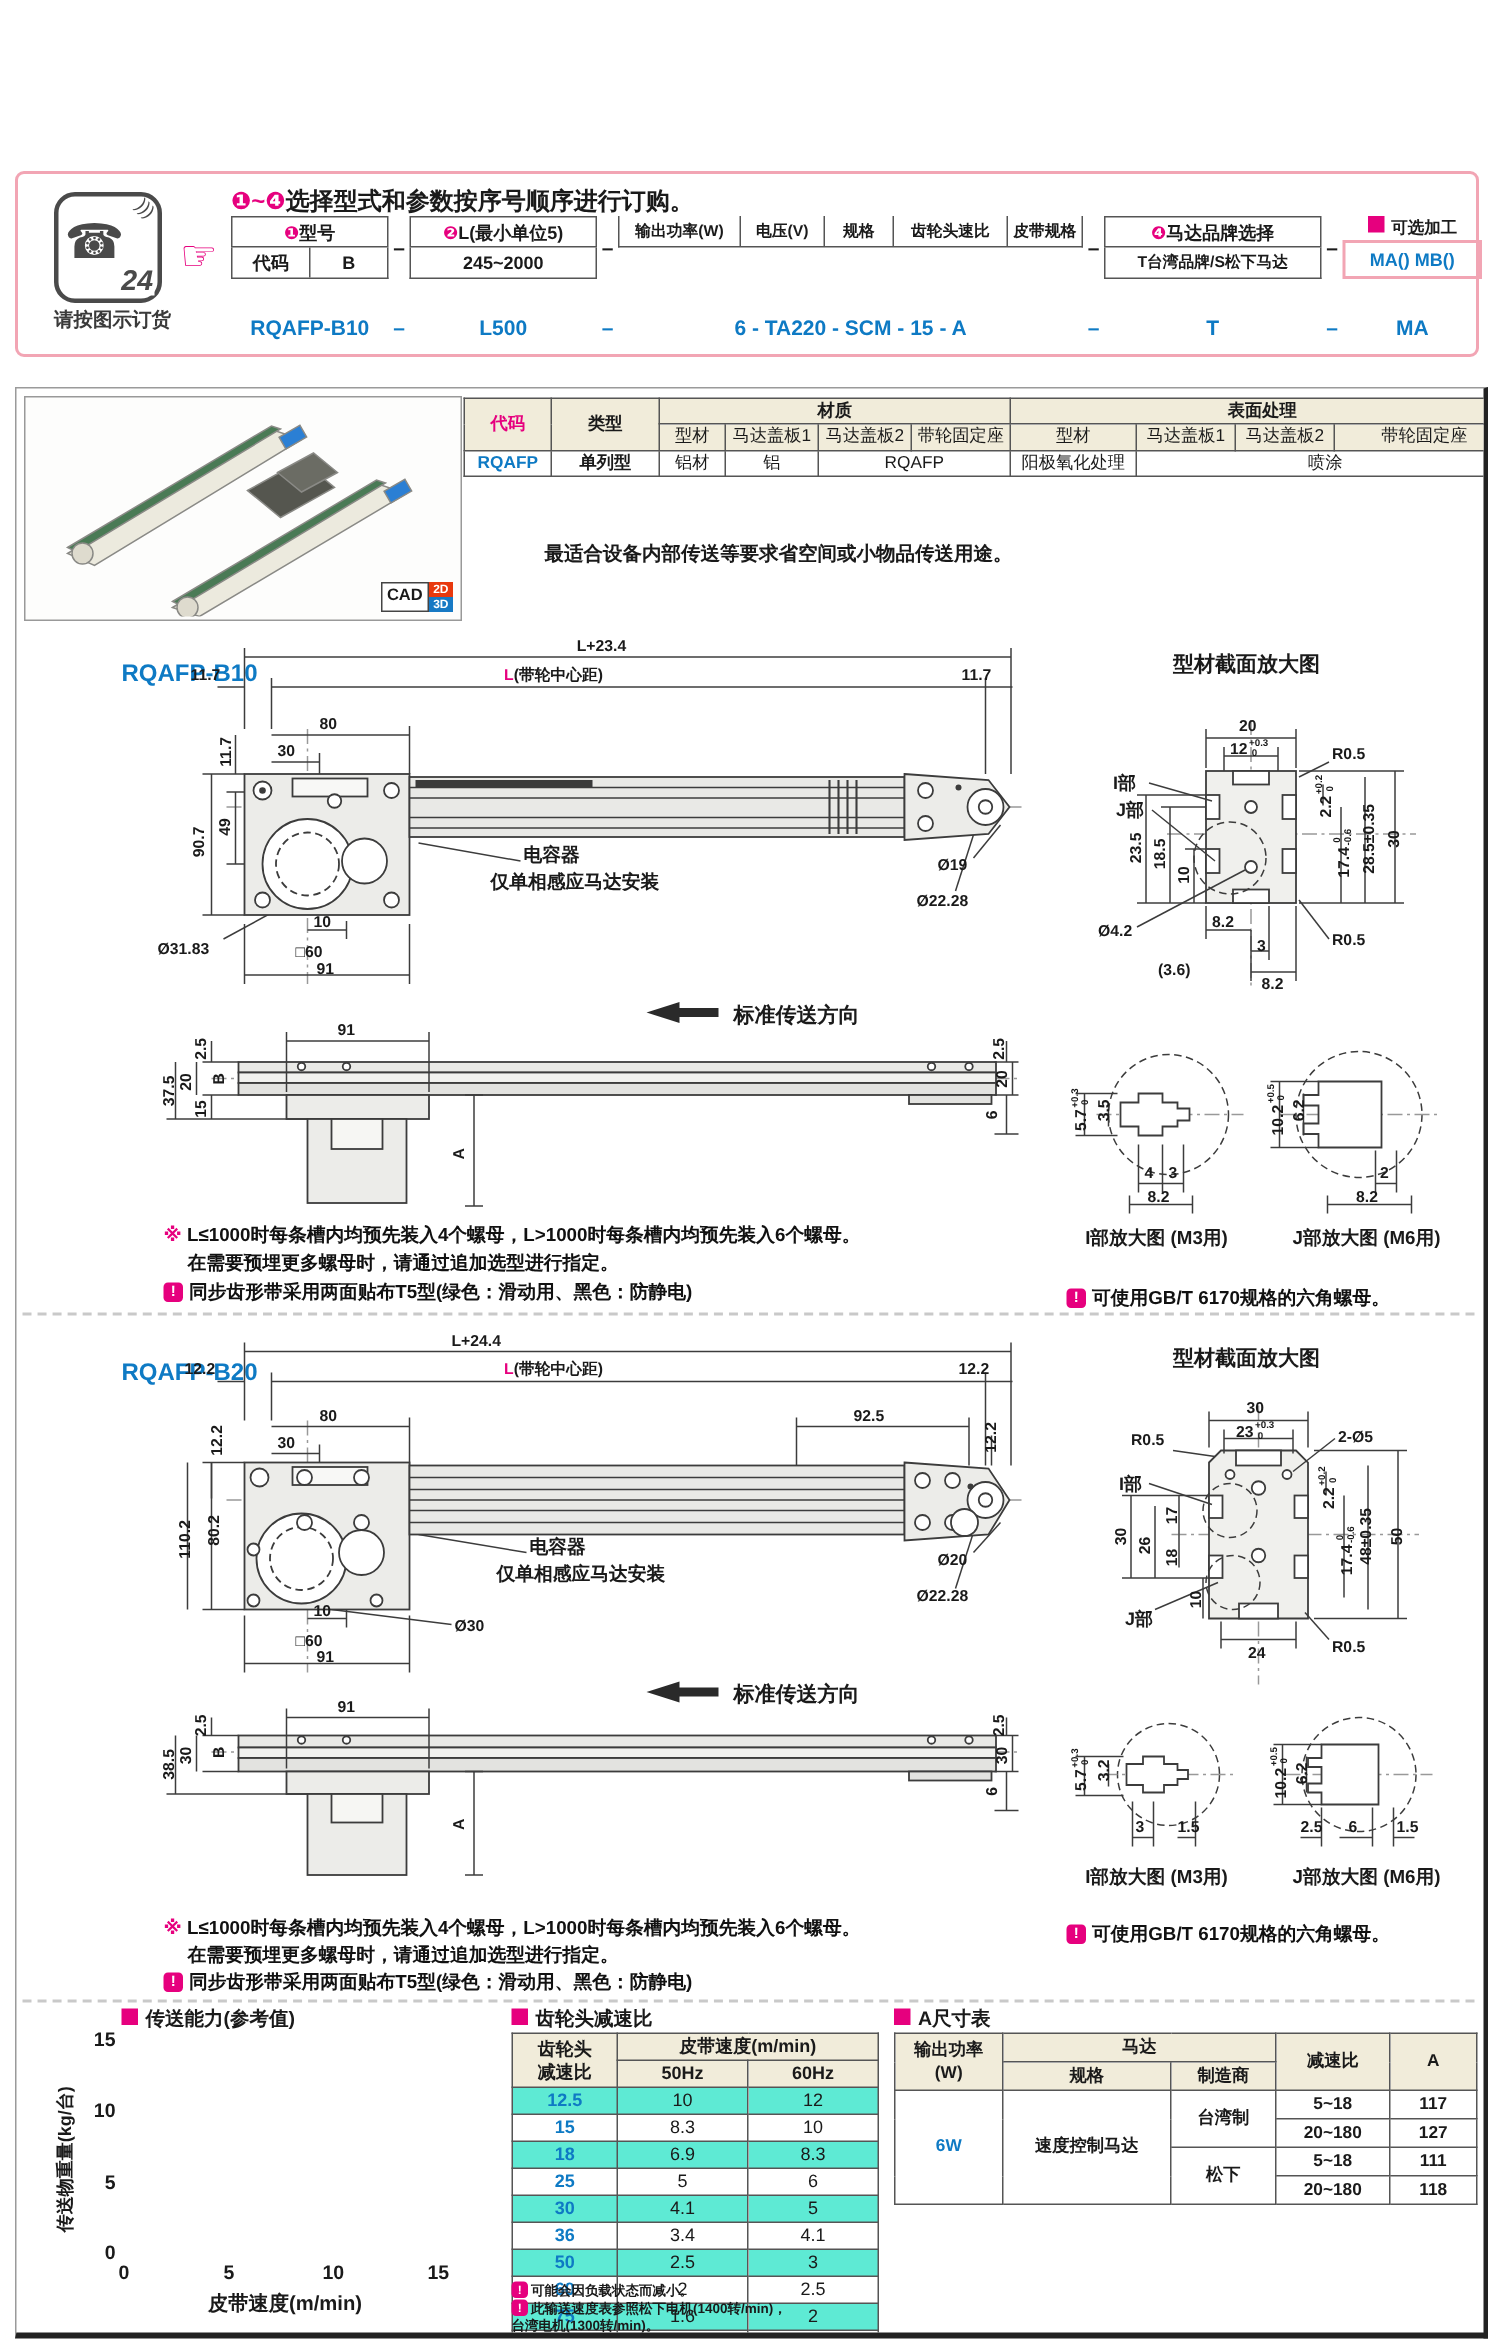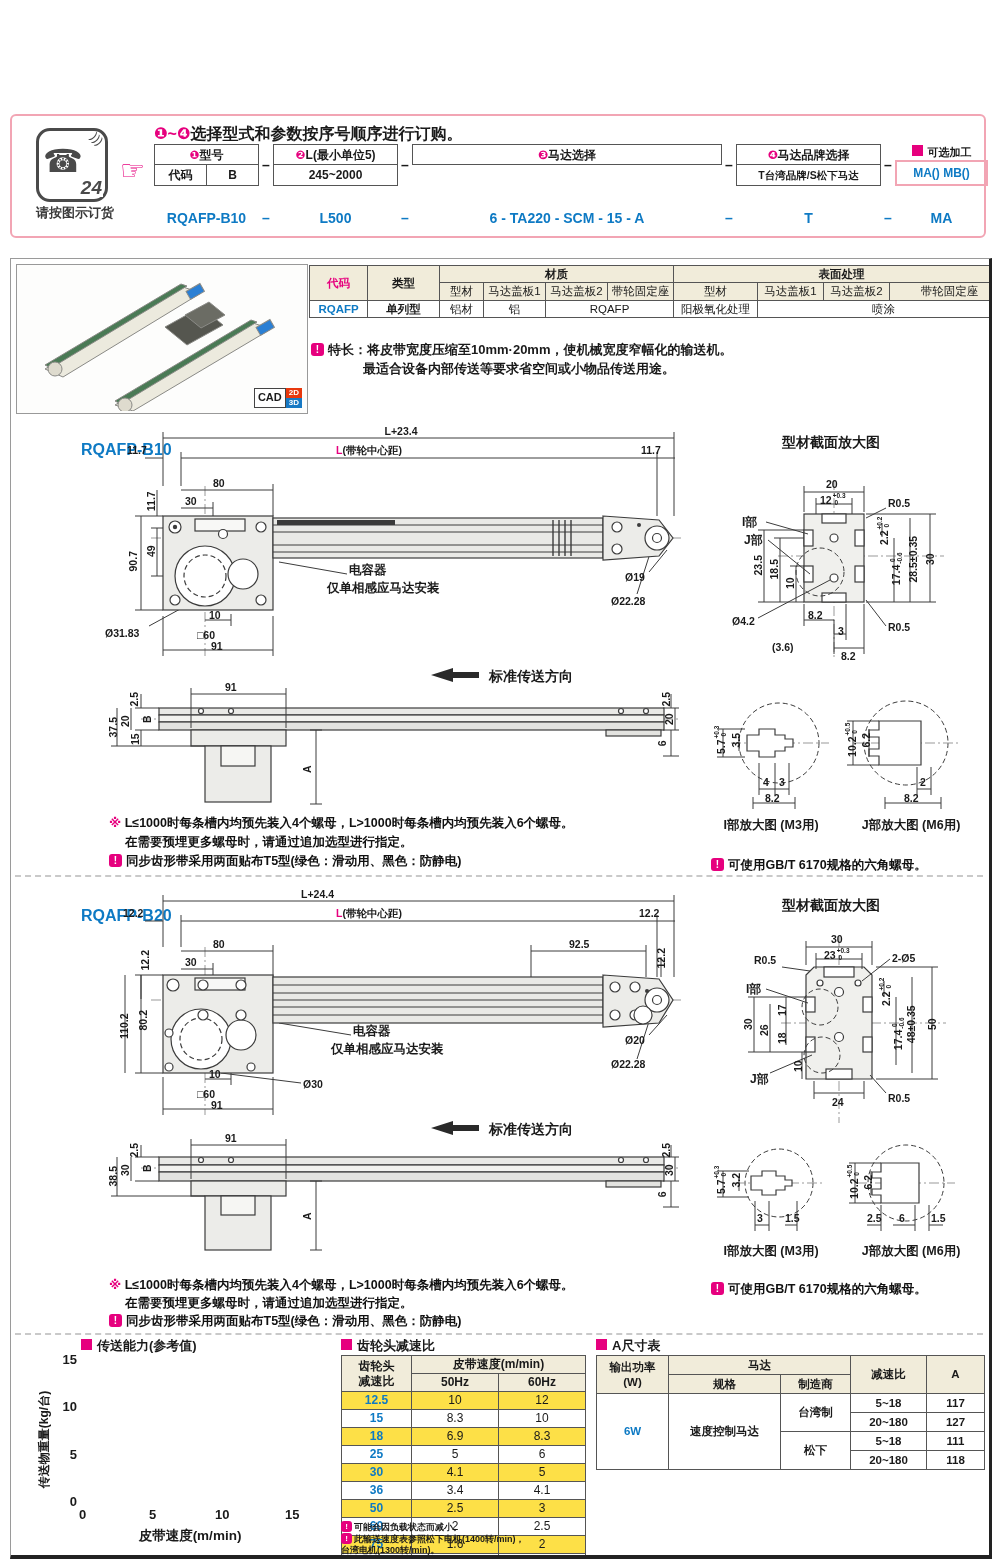--- a/index.html
+++ b/index.html
@@ -69,21 +69,21 @@
   .chartblk{position:absolute;left:12px;top:1078px;width:315px;height:214px;}
   .plot{position:absolute;left:60px;top:22px;width:210px;height:142px;background:#eaeae7;border:2px solid #222;}
   .tick{position:absolute;font-size:13px;font-weight:bold;}
   .ylab{position:absolute;left:-44px;top:94px;width:130px;text-align:center;font-size:12px;font-weight:bold;transform:rotate(-90deg);transform-origin:center;}
   .xlab{position:absolute;left:60px;top:190px;width:214px;text-align:center;font-size:13.5px;font-weight:bold;}
   #legend{position:absolute;right:4px;top:4px;background:#f6f6f4;border:1px solid #888;padding:2px 5px;font-size:9.5px;font-weight:bold;line-height:1.4;}
   #legend .sw{display:inline-block;width:16px;height:3px;margin-right:4px;vertical-align:middle;}
   .gearblk{position:absolute;left:330px;top:1078px;width:248px;}
   .gear{position:absolute;left:0;top:18px;width:244px;font-size:12px;}
   .gear td{padding:0 2px;line-height:1.15;}
-  .gear tr.alt td{background:#fde047;}
+  .gear tr.alt td{background:#5eead4;}
   .gear td.hd{background:#f1ecda;}
   .gearnotes{position:absolute;left:0;top:184px;font-size:9px;font-weight:bold;line-height:1.2;}
   .gearnotes .noteicon{width:11px;height:11px;line-height:11px;font-size:8px;margin-right:2px;}
   .ablk{position:absolute;left:585px;top:1078px;width:392px;}
   .atbl{position:absolute;left:0;top:18px;width:388px;font-size:11.5px;}
   .atbl td{height:16px;}
 </style>
 </head>
 <body>
 
@@ -111,21 +111,27 @@
       </div>
       <div class="dashcell">–</div>
       <div class="fgrp" style="width:125px">
         <div class="ftitle"><span class="mag">❷</span><span>L(最小单位5)</span></div>
         <div class="fval">
             <span>245~2000</span>
           </div>
       </div>
       <div class="dashcell">–</div>
       <div class="fgrp" style="width:310px">
-        <div class="ftitle"><span class="mag">❸</span><span>马达选择</span></div>
+        <div class="fval" style="font-size:10.5px">
+          <span style="flex:0 0 80px">输出功率(W)</span>
+          <span style="flex:0 0 55px">电压(V)</span>
+          <span style="flex:0 0 45px">规格</span>
+          <span style="flex:0 0 75px">齿轮头速比</span>
+          <span>皮带规格</span>
+        </div>
       </div>
       <div class="dashcell">–</div>
       <div class="fgrp" style="width:145px">
         <div class="ftitle"><span class="mag">❹</span><span>马达品牌选择</span></div>
         <div class="fval" style="font-size:10.5px">
             <span>T台湾品牌/S松下马达</span>
           </div>
       </div>
       <div class="dashcell">–</div>
       <div class="fgrp" style="width:93px">
@@ -206,21 +212,20 @@
         <td class="blue b">RQAFP</td>
         <td class="b">单列型</td>
         <td>铝材</td>
         <td>铝</td>
         <td colspan="2">RQAFP</td>
         <td>阳极氧化处理</td>
         <td colspan="3">喷涂</td>
       </tr>
     </tbody>
       </table>
-    <div class="feat1"><span class="noteicon">!</span><span>特长：将皮带宽度压缩至10mm·20mm，使机械宽度窄幅化的输送机。</span></div>
     <div class="feat2">最适合设备内部传送等要求省空间或小物品传送用途。</div>
 
     <div class="model" style="left:70px;top:182px">RQAFP-B10</div>
 
     <div class="panel" style="left:90px;top:165px;width:585px;height:235px">
       <svg width="585" height="235" viewBox="0 0 585 235">
         <g stroke="#999" stroke-width="1" fill="none">
           <line x1="104" y1="62" x2="104" y2="232" stroke-dasharray="10 3 2 3"></line>
           <line x1="50" y1="114" x2="580" y2="114" stroke-dasharray="10 3 2 3"></line>
         </g>

